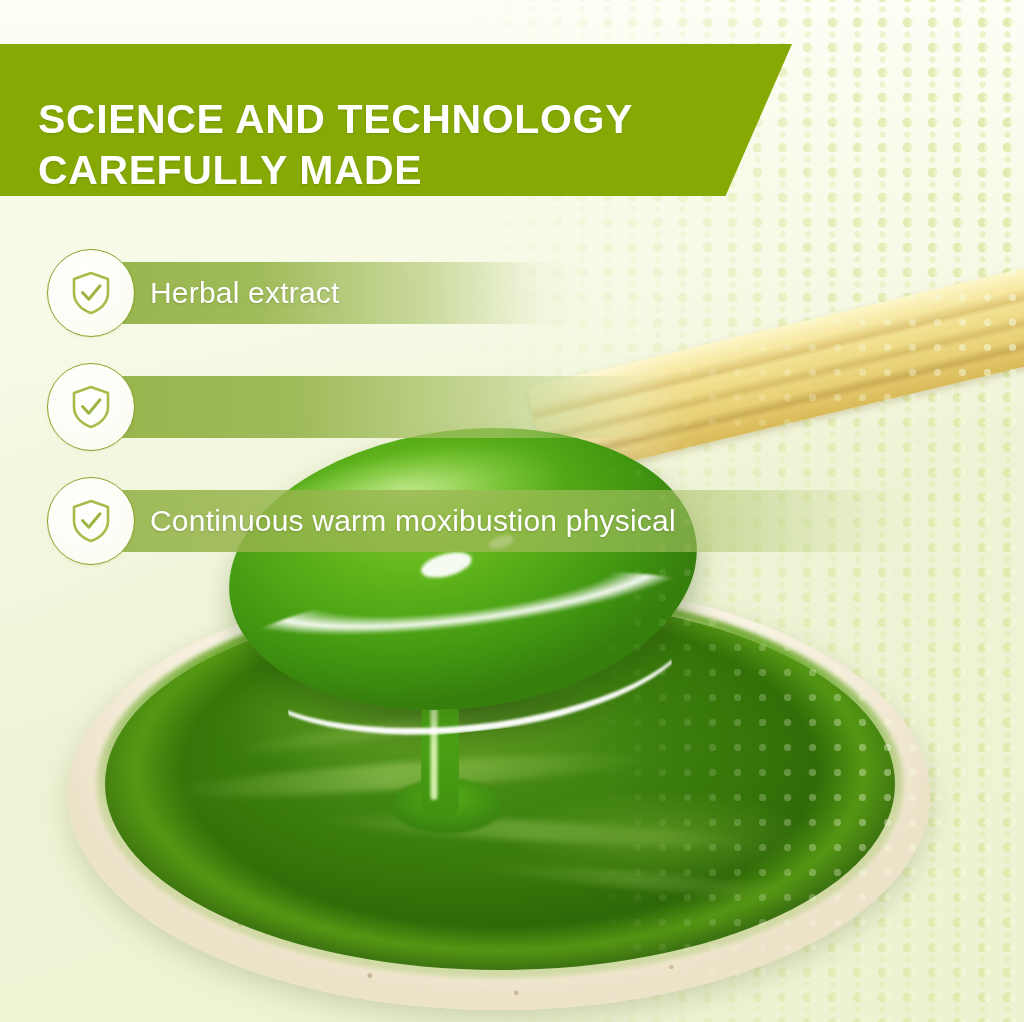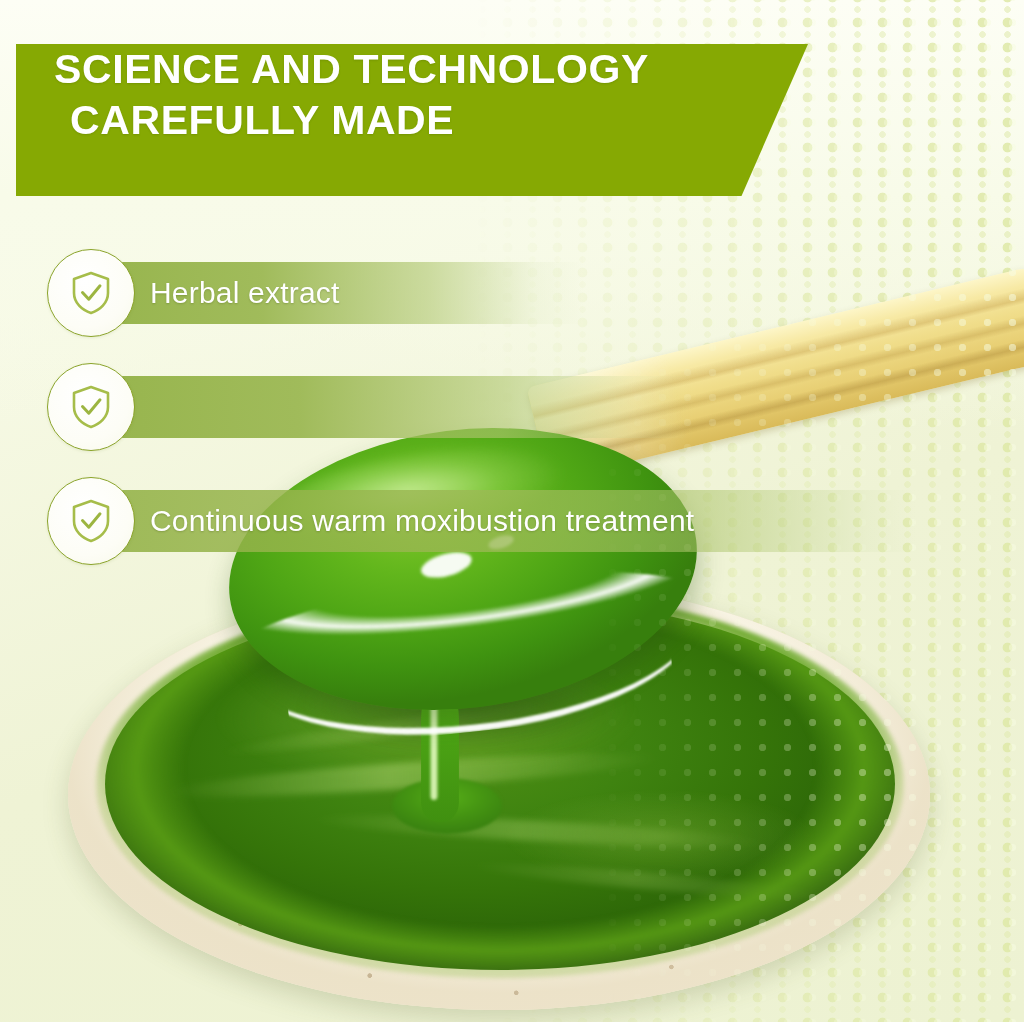--- a/index.html
+++ b/index.html
@@ -198,32 +198,32 @@
   .dots-over{
     position:absolute; top:0; right:0; width:430px; height:1022px;
     background-image:radial-gradient(circle at center, rgba(247,252,225,.55) 0 3.4px, rgba(0,0,0,0) 4px);
     background-size:25px 25px; background-position:6px 10px;
     -webkit-mask-image:linear-gradient(to left,rgba(0,0,0,1) 0%,rgba(0,0,0,.5) 52%,rgba(0,0,0,0) 100%);
             mask-image:linear-gradient(to left,rgba(0,0,0,1) 0%,rgba(0,0,0,.5) 52%,rgba(0,0,0,0) 100%);
   }
 
   
   .banner{
-    position:absolute; left:16px; top:44px; width:792px; height:152px;
+    position:absolute; left:0; top:44px; width:792px; height:152px;
     background:#86a903;
     clip-path:polygon(0 0, 100% 0, 91.6% 100%, 0 100%);
-    display:flex; align-items:flex-start;
+    display:flex; align-items:flex-end;
   }
   .banner h1{
     color:#ffffff;
     font-size:41px; line-height:1.24; font-weight:bold;
     letter-spacing:.6px; padding-left:38px; text-transform:uppercase;
     text-shadow:0 1px 2px rgba(60,80,0,.22);
   }
-  .banner h1 .l2{ display:block;margin-left:16px; }
+  .banner h1 .l2{ display:block; }
 
   
   .features{ position:absolute; left:0; top:249px; width:1024px; }
   .frow{ position:relative; height:114px; }
   .fbar{
     position:absolute; left:96px; top:13px; height:62px;
     background:linear-gradient(90deg, rgba(146,177,69,.95) 0%, rgba(153,182,79,.92) 34%, rgba(176,199,113,.62) 68%, rgba(205,221,165,.14) 90%, rgba(220,232,190,0) 100%);
   }
   .frow.r1 .fbar{ width:488px; }
   .frow.r2 .fbar{ width:598px; }
@@ -320,17 +320,17 @@
     <div class="frow r3">
       <div class="fbar"></div>
       <div class="fbadge">
         <span>
           <svg viewBox="0 0 48 48" fill="none" aria-hidden="true">
             <path d="M24 4 L41 10 V24 C41 34 33 41 24 44 C15 41 7 34 7 24 V10 Z" stroke="#a6bd4a" stroke-width="2.6" stroke-linejoin="round" fill="none"></path>
             <path d="M15.5 23.5 L21.8 30.2 L33 16.8" stroke="#9cb541" stroke-width="3" stroke-linecap="round" stroke-linejoin="round" fill="none"></path>
           </svg>
         </span>
       </div>
-      <div class="flabel">Continuous warm moxibustion treatment</div>
+      <div class="flabel">Continuous warm moxibustion physical</div>
     </div>
 
   </div>
 </div>
 
 </body></html>

